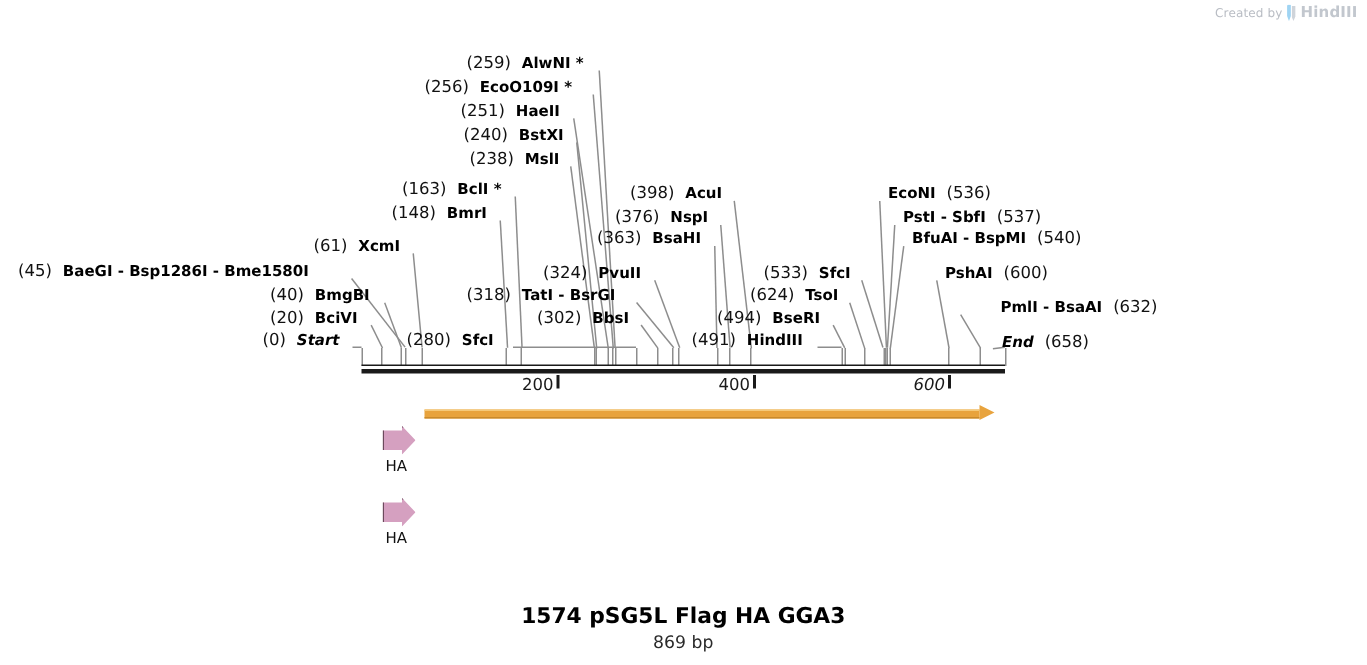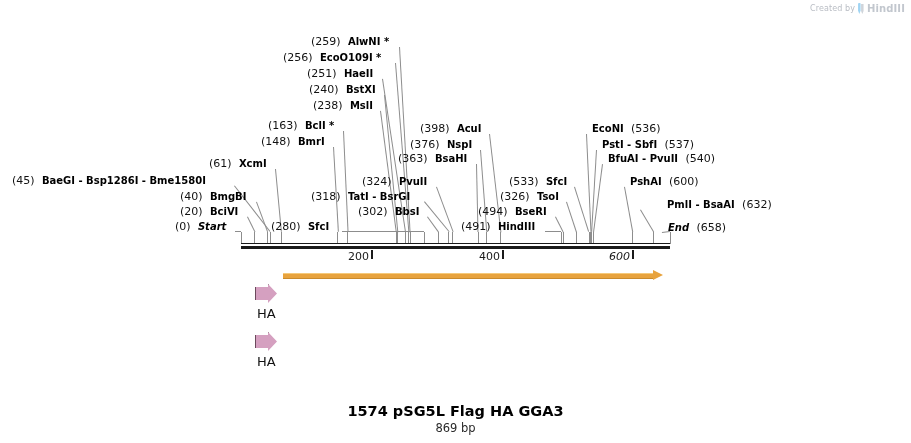--- a/index.html
+++ b/index.html
@@ -62,21 +62,21 @@
             border-left:10px solid #e8a33d;}
 
   
   .feature{position:absolute;}
   .feat-arrow{
     position:absolute;width:22px;height:19px;
     background:#d5a0c0;border:1px solid #6b4a5c;
     clip-path:polygon(0 3px,13px 3px,13px 0,22px 9.5px,13px 19px,13px 16px,0 16px);
     -webkit-clip-path:polygon(0 3px,13px 3px,13px 0,22px 9.5px,13px 19px,13px 16px,0 16px);
   }
-  .feat-label{position:absolute;font-size:13px;color:#111;}
+  .feat-label{position:absolute;font-size:10px;color:#111;}
 
   
   #map-title{left:0;right:0;top:403px;text-align:center;
              font-size:14.5px;font-weight:bold;color:#000;}
   #map-length{left:0;right:0;top:421px;text-align:center;
               font-size:11.5px;color:#2a2a2a;}
 </style>
 </head>
 <body>
 
@@ -164,26 +164,26 @@
     <div class="lbl abs" style="left: 180px; top: 205px;"><span class="pos">(20)</span>&nbsp;&nbsp;<span class="enz">BciVI</span></div>
     <div class="lbl abs" style="left: 175px; top: 220px;"><span class="pos">(0)</span>&nbsp;&nbsp;<span class="enz italic">Start</span></div>
     <div class="lbl abs" style="left: 362px; top: 175px;"><span class="pos">(324)</span>&nbsp;&nbsp;<span class="enz">PvuII</span></div>
     <div class="lbl abs" style="left: 311px; top: 190px;"><span class="pos">(318)</span>&nbsp;&nbsp;<span class="enz">TatI  -  BsrGI</span></div>
     <div class="lbl abs" style="left: 358px; top: 205px;"><span class="pos">(302)</span>&nbsp;&nbsp;<span class="enz">BbsI</span></div>
     <div class="lbl abs" style="left: 271px; top: 220px;"><span class="pos">(280)</span>&nbsp;&nbsp;<span class="enz">SfcI</span></div>
     <div class="lbl abs" style="left: 420px; top: 122px;"><span class="pos">(398)</span>&nbsp;&nbsp;<span class="enz">AcuI</span></div>
     <div class="lbl abs" style="left: 410px; top: 138px;"><span class="pos">(376)</span>&nbsp;&nbsp;<span class="enz">NspI</span></div>
     <div class="lbl abs" style="left: 398px; top: 152px;"><span class="pos">(363)</span>&nbsp;&nbsp;<span class="enz">BsaHI</span></div>
     <div class="lbl abs" style="left: 509px; top: 175px;"><span class="pos">(533)</span>&nbsp;&nbsp;<span class="enz">SfcI</span></div>
-    <div class="lbl abs" style="left: 500px; top: 190px;"><span class="pos">(326)</span>&nbsp;&nbsp;<span class="enz">TsoI</span></div>
+    <div class="lbl abs" style="left: 500px; top: 190px;"><span class="pos">(624)</span>&nbsp;&nbsp;<span class="enz">TsoI</span></div>
     <div class="lbl abs" style="left: 478px; top: 205px;"><span class="pos">(494)</span>&nbsp;&nbsp;<span class="enz">BseRI</span></div>
     <div class="lbl abs" style="left: 461px; top: 220px;"><span class="pos">(491)</span>&nbsp;&nbsp;<span class="enz">HindIII</span></div>
     <div class="lbl abs" style="left: 592px; top: 122px;"><span class="enz">EcoNI</span>&nbsp;&nbsp;<span class="pos">(536)</span></div>
     <div class="lbl abs" style="left: 602px; top: 138px;"><span class="enz">PstI  -  SbfI</span>&nbsp;&nbsp;<span class="pos">(537)</span></div>
-    <div class="lbl abs" style="left: 608px; top: 152px;"><span class="enz">BfuAI  -  PvuII</span>&nbsp;&nbsp;<span class="pos">(540)</span></div>
+    <div class="lbl abs" style="left: 608px; top: 152px;"><span class="enz">BfuAI  -  BspMI</span>&nbsp;&nbsp;<span class="pos">(540)</span></div>
     <div class="lbl abs" style="left: 630px; top: 175px;"><span class="enz">PshAI</span>&nbsp;&nbsp;<span class="pos">(600)</span></div>
     <div class="lbl abs" style="left: 667px; top: 198px;"><span class="enz">PmlI  -  BsaAI</span>&nbsp;&nbsp;<span class="pos">(632)</span></div>
     <div class="lbl abs" style="left: 668px; top: 221px;"><span class="enz italic">End</span>&nbsp;&nbsp;<span class="pos">(658)</span></div>
   </div>
 
 <div class="abs" id="backbone-top" style="width: 429px;"></div>
 <div class="abs" id="backbone-line" style="width: 429px;"></div>
 
 <div id="ruler-layer">
     <div class="ruler-tick" style="left: 371px;"></div>

